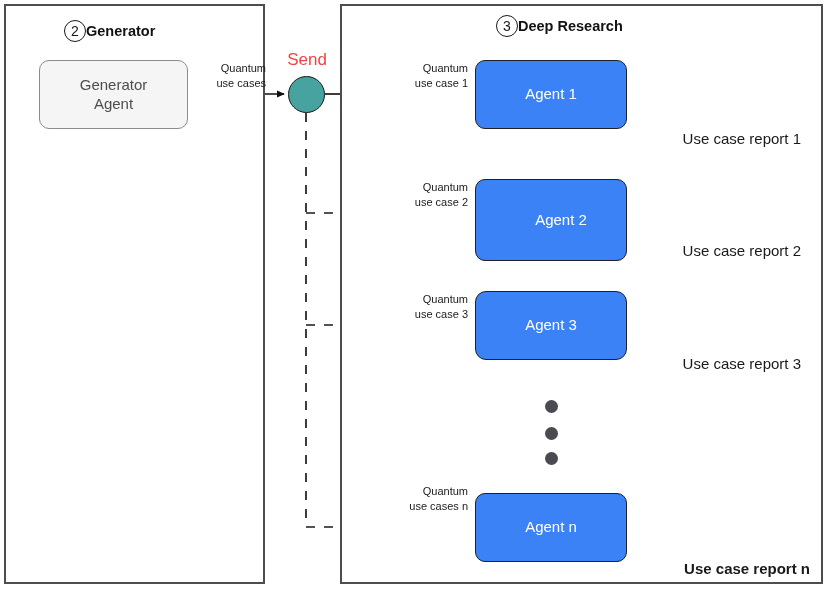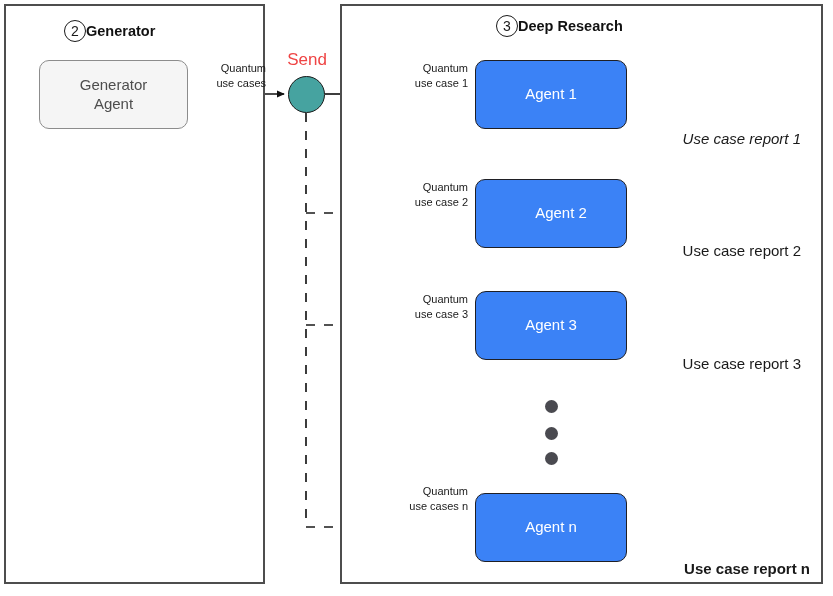--- a/index.html
+++ b/index.html
@@ -232,27 +232,27 @@
 </div>
 
 <div class="send-label">Send</div>
 <div class="send-circle"></div>
 
 <div class="edge-label" style="left:372px; top:61px; width:96px;">
   <span>Quantum</span><br>
   <span>use case 1</span>
 </div>
 <div class="rbox rbox-dark" style="left:475px; top:60px; width:152px; height:69px;">Agent 1</div>
-<div class="report-label" style="left:601px; top:130px; width:200px;font-style:italic;">Use case report 1</div>
+<div class="report-label" style="left:601px; top:130px; width:200px;">Use case report 1</div>
 
 <div class="edge-label" style="left:372px; top:180px; width:96px;">
   <span>Quantum</span><br>
   <span>use case 2</span>
 </div>
-<div class="rbox rbox-dark" style="left:475px; top:179px; width:152px; height:69px;padding-left:20px;">Agent 2</div>
+<div class="rbox rbox-dark" style="left:475px; top:179px; width:152px; height:82px;padding-left:20px;">Agent 2</div>
 <div class="report-label" style="left:601px; top:242px; width:200px;">Use case report 2</div>
 
 <div class="edge-label" style="left:372px; top:292px; width:96px;">
   <span>Quantum</span><br>
   <span>use case 3</span>
 </div>
 <div class="rbox rbox-dark" style="left:475px; top:291px; width:152px; height:69px;border-radius:11px;">Agent 3</div>
 <div class="report-label" style="left:601px; top:355px; width:200px;">Use case report 3</div>
 
 <div>

